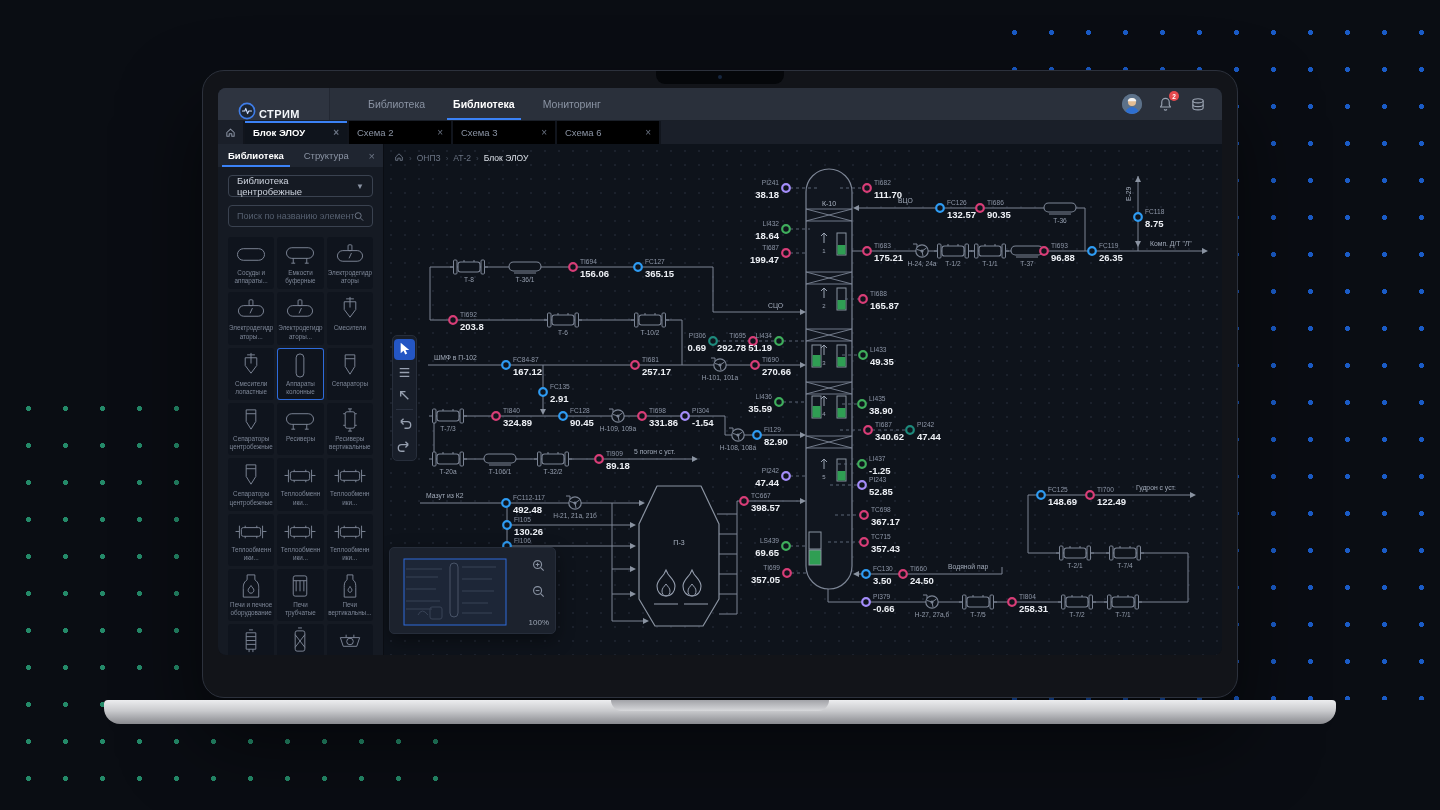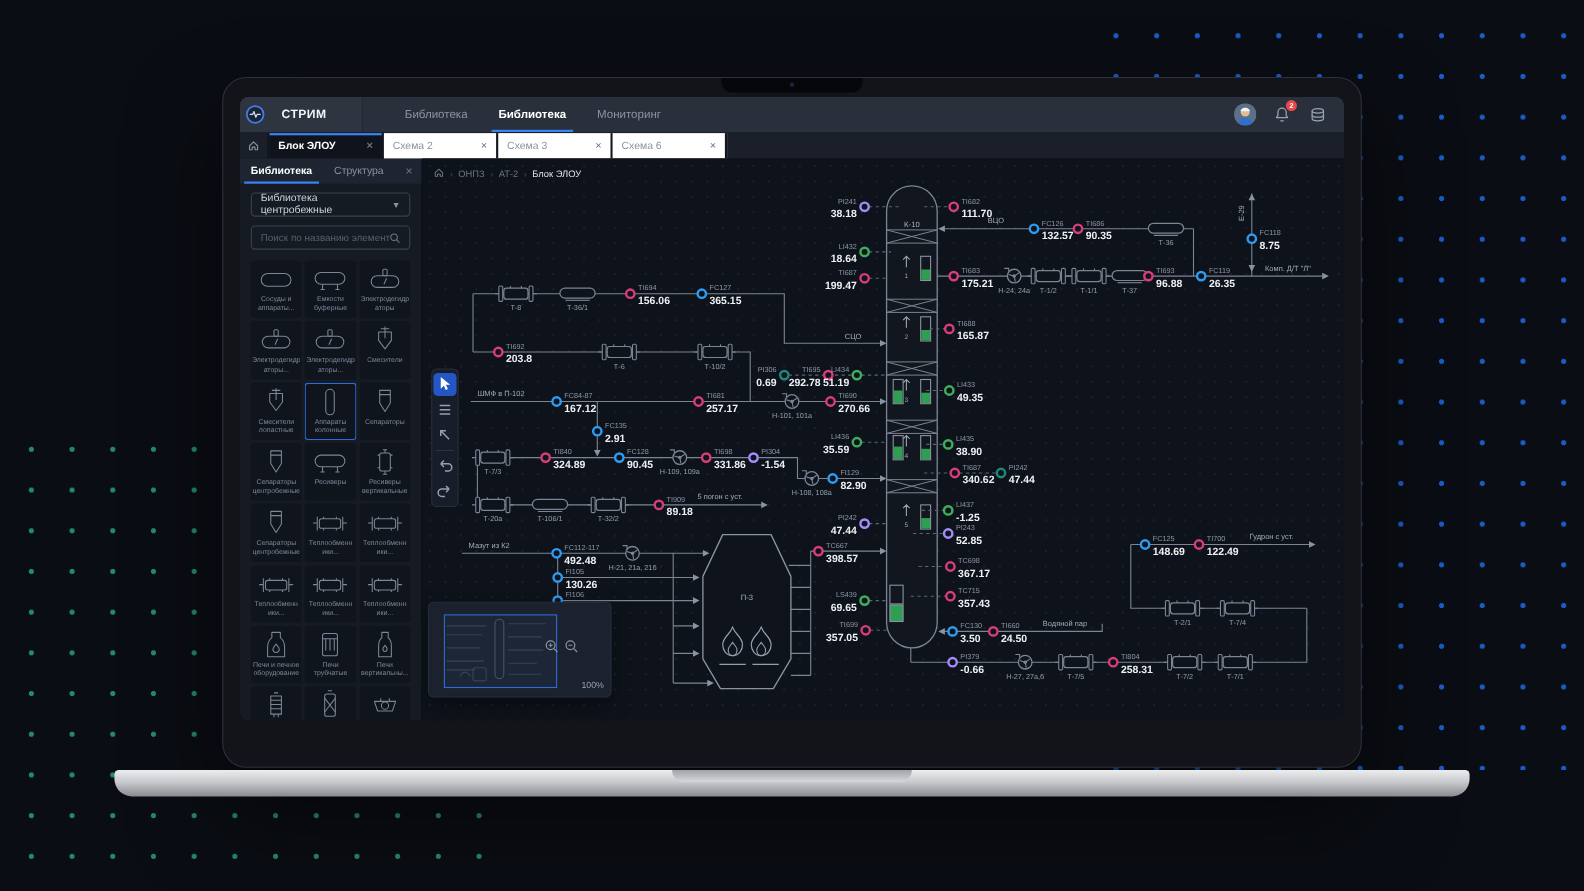--- a/index.html
+++ b/index.html
@@ -27,37 +27,37 @@
     width:4px; height:4px; border-radius:50%; background:#16263f; }
   .base { position:absolute; left:104px; top:700px; width:1232px; height:24px;
     background:linear-gradient(180deg,#ecedef 0%,#c9cacd 45%,#898a8f 100%);
     border-radius:4px 4px 16px 16px; }
   .base-notch { position:absolute; left:50%; top:0; transform:translateX(-50%);
     width:218px; height:11px; background:linear-gradient(180deg,#a2a3a8,#d7d8db);
     border-radius:0 0 12px 12px; }
 
   
   .navbar { height:33px; background:#2a303b; display:flex; align-items:stretch; border-bottom:1px solid #1a1f28; }
-  .brand { width:112px; display:flex; align-items:center; gap:15px; padding-left:5px;
+  .brand { width:112px; display:flex; align-items:flex-end; gap:3px; padding-left:20px;
     background:#2e3440; border-right:1px solid #232833; }
   .brand-label { color:#f2f5f9; font-size:11px; font-weight:bold; letter-spacing:.4px; }
   .main-nav { display:flex; align-items:stretch; margin-left:24px; }
   .nav-item { display:flex; align-items:center; padding:0 14px; font-size:10.5px; color:#8a93a3; cursor:pointer; position:relative; }
   .nav-item.active { color:#ffffff; font-weight:bold; }
   .nav-item.active::after { content:""; position:absolute; left:8px; right:8px; bottom:0; height:2px; background:#3b82f6; }
   .nav-right { margin-left:auto; display:flex; align-items:center; gap:16px; padding-right:16px; }
   .avatar { width:20px; height:20px; border-radius:50%; overflow:hidden; background:#5c7189; }
   .bell-wrap { position:relative; width:16px; height:16px; }
   .badge { position:absolute; top:-5px; right:-5px; min-width:10px; height:10px; border-radius:6px;
     background:#e5484d; color:#fff; font-size:6.5px; font-weight:bold; display:flex; align-items:center; justify-content:center; padding:0 2px; }
 
   .tabbar { height:23px; background:#1a1f29; display:flex; align-items:stretch; }
   .home-cell { width:27px; display:flex; align-items:center; justify-content:center; border-right:2px solid #11151d; }
   .tab { width:104px; display:flex; align-items:center; padding:0 8px; font-size:9.5px; color:#8a93a3;
-    background:#ffffff; border-right:2px solid #11151d; position:relative; cursor:pointer; }
+    background:#000000; border-right:2px solid #11151d; position:relative; cursor:pointer; }
   .tab.active { background:#0f141c; color:#fff; font-weight:bold; }
   .tab.active::before { content:""; position:absolute; left:0; right:0; top:0; height:2px; background:#3b82f6; }
   .tab .tab-close { margin-left:auto; color:#6b7484; font-size:10px; }
 
   .workspace { display:flex; height:511px; }
   .sidebar { width:166px; background:#151a23; border-right:1px solid #0a0d13; display:flex; flex-direction:column; }
   .side-header { height:23px; background:#1f2530; display:flex; align-items:stretch; }
   .side-tab { display:flex; align-items:center; padding:0 10px; font-size:9.5px; color:#8a93a3; position:relative; cursor:pointer; }
   .side-tab.active { color:#fff; font-weight:bold; }
   .side-tab.active::after { content:""; position:absolute; left:4px; right:4px; bottom:0; height:2px; background:#3b82f6; }
@@ -85,21 +85,21 @@
   svg text { font-family:"Liberation Sans", sans-serif; }
 
   .fab-toolbar { position:absolute; left:8px; top:191px; width:25px; background:#181e29; border:1px solid #272e3b;
     border-radius:5px; display:flex; flex-direction:column; align-items:center; padding:2px 0; z-index:6; }
   .fab-btn { width:21px; height:21px; margin:1px 0; border-radius:4px; display:flex; align-items:center; justify-content:center; cursor:pointer; }
   .fab-btn.active { background:#2456c4; }
   .fab-div { width:17px; height:1px; background:#2a3140; margin:2px 0; }
 
   .minimap { position:absolute; left:5px; top:403px; width:167px; height:87px; background:#1c222d;
     border:1px solid #262d3a; border-radius:5px; z-index:6; box-shadow:0 6px 18px rgba(0,0,0,.4); }
-  .mm-controls { position:absolute; right:6px; top:8px; bottom:6px; display:flex; flex-direction:row; align-items:center; }
+  .mm-controls { position:absolute; right:6px; top:8px; bottom:6px; display:flex; flex-direction:column; align-items:center; }
   .mm-btn { width:18px; height:18px; display:flex; align-items:center; justify-content:center; cursor:pointer; margin-bottom:8px; }
   .mm-zoom { margin-top:auto; font-size:8px; color:#9aa3b2; }
 </style>
 </head>
 <body>
 
 <div class="stage">
   <div class="dots dots-blue"></div>
   <div class="dots dots-green"></div>
 

